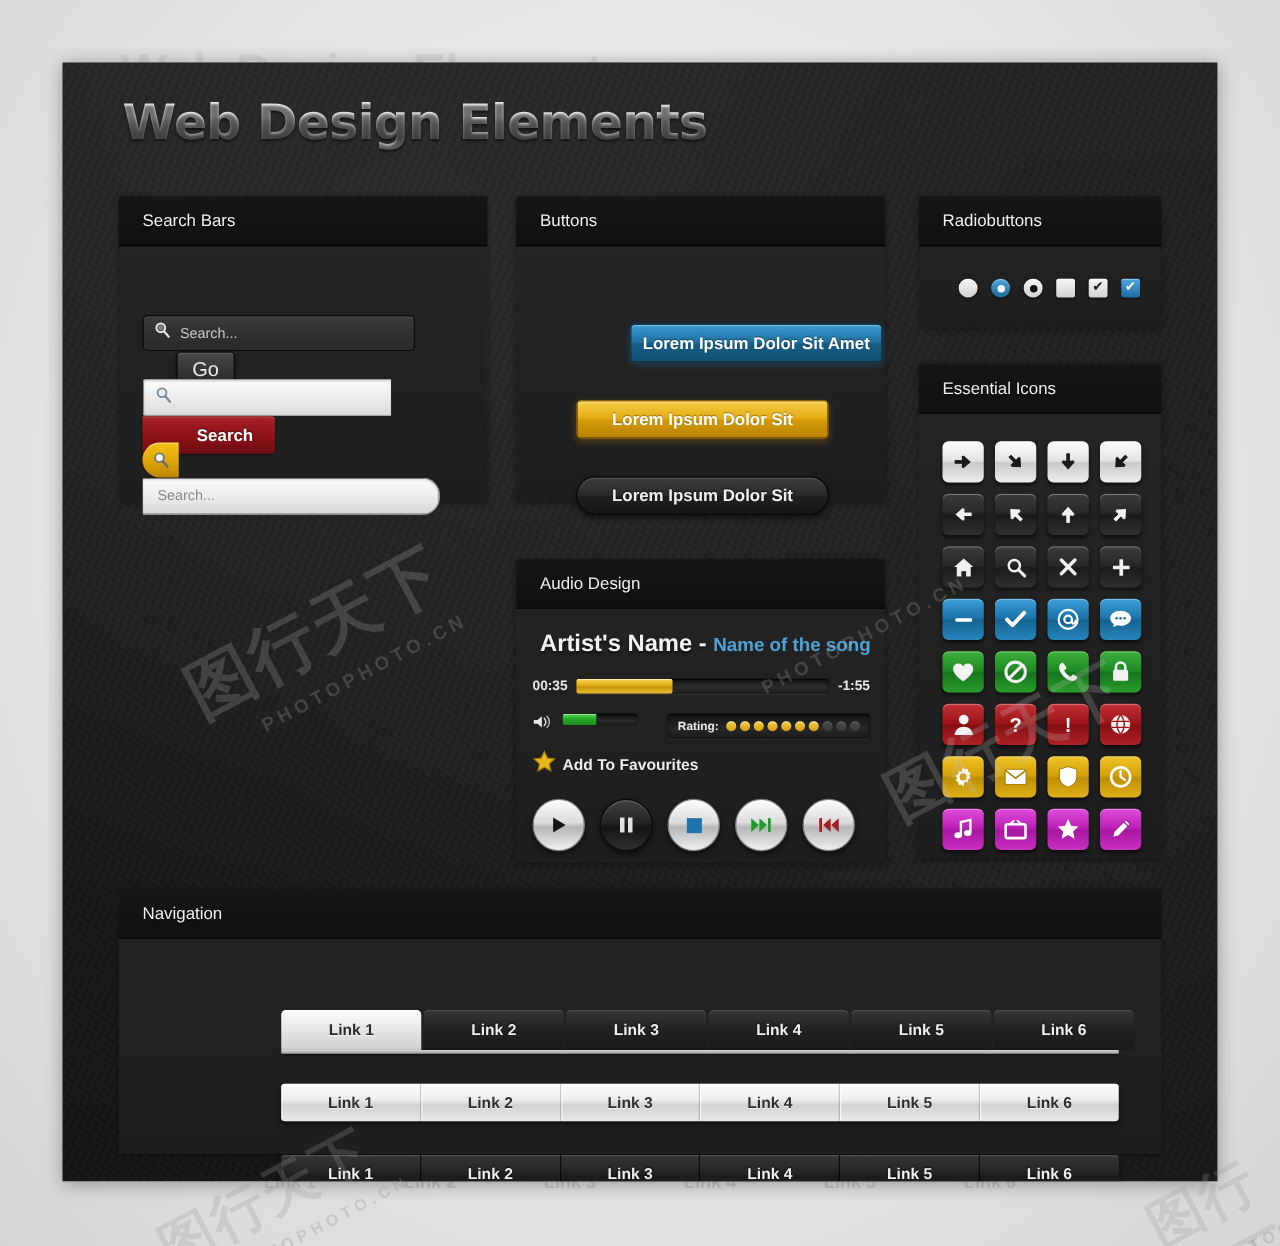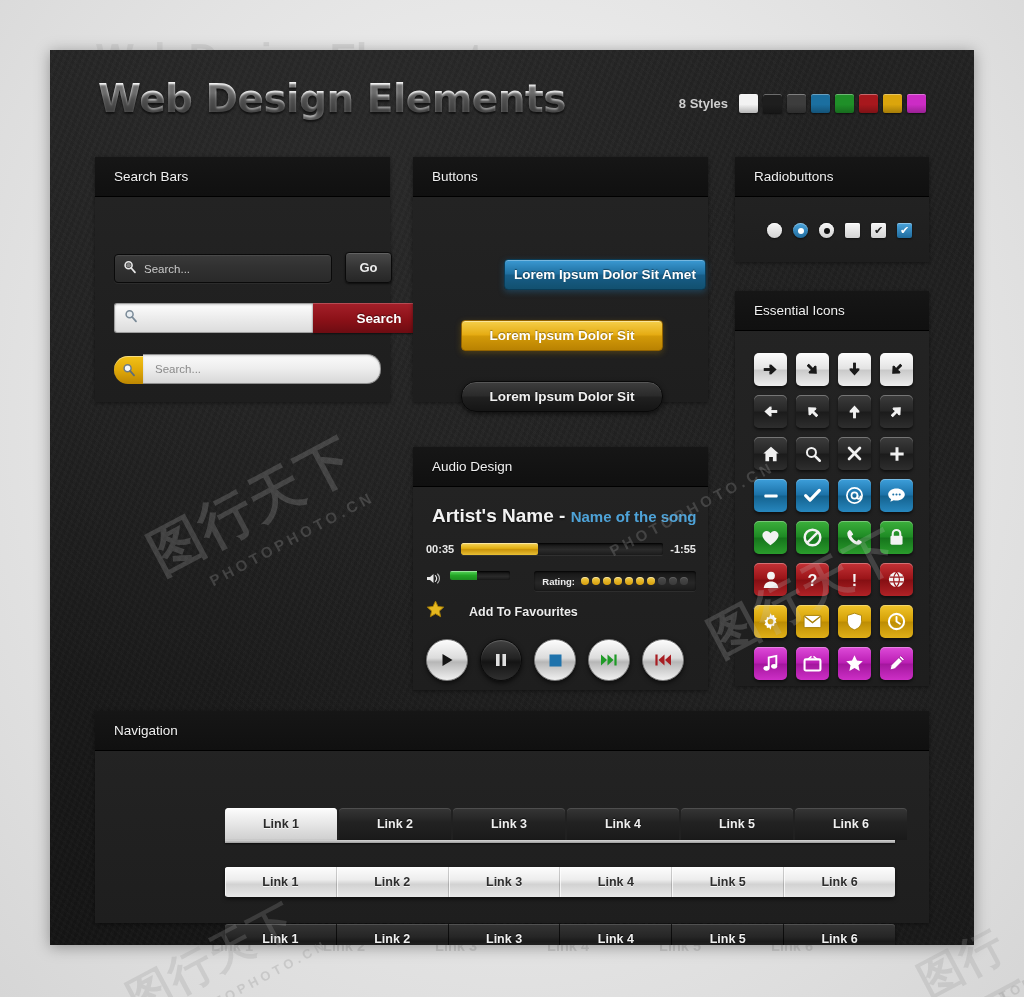--- a/index.html
+++ b/index.html
@@ -69,33 +69,33 @@
 
   #p-search{left:45px;top:107px;width:295px;height:245px;}
   #p-buttons{left:363px;top:107px;width:295px;height:245px;}
   #p-radio{left:685px;top:107px;width:194px;height:105px;}
   #p-icons{left:685px;top:241px;width:194px;height:395px;}
   #p-separators{left:45px;top:397px;width:295px;height:243px;}
   #p-audio{left:363px;top:397px;width:295px;height:243px;}
   #p-nav{left:45px;top:661px;width:834px;height:212px;}
 
   
-  .sb-row{position:absolute;display:flex;align-items:flex-end;}
+  .sb-row{position:absolute;display:flex;align-items:flex-start;flex-direction:column;}
   .sb1{left:19px;top:55px;}
   .sb-dark{
     width:200px;height:27px;border-radius:4px;display:flex;align-items:center;padding:0 8px;
     background:linear-gradient(180deg,#3a3a3a 0%,#313131 45%,#2a2a2a 100%);
     border:1px solid #0a0a0a;
     box-shadow:inset 0 1px 1px rgba(255,255,255,.09),0 1px 0 rgba(255,255,255,.05);
   }
   .sb-dark .ph{color:#cacaca;font-size:11.5px;margin-left:7px;}
   .go-btn{
-    margin-left:13px;width:45px;height:29px;border-radius:4px;
+    margin-left:27px;width:45px;height:29px;border-radius:4px;
     display:flex;align-items:center;justify-content:center;
-    color:#ededed;font-size:13px;font-weight:bold;
+    color:#ededed;font-size:16px;font-weight:normal;
     background:linear-gradient(180deg,#4a4a4a 0%,#343434 50%,#262626 100%);
     border:1px solid #0a0a0a;
     box-shadow:inset 0 1px 0 rgba(255,255,255,.14),0 1px 2px rgba(0,0,0,.6);
     cursor:pointer;
   }
   .sb2{left:19px;top:106px;}
   .sb-light{
     width:180px;height:28px;display:flex;align-items:center;padding:0 9px;
     background:linear-gradient(180deg,#fdfdfd 0%,#ececec 50%,#dcdcdc 100%);
     border:1px solid #9e9e9e;border-right:none;border-radius:3px 0 0 3px;
@@ -222,21 +222,21 @@
     background:linear-gradient(180deg,#151515 0%,#272727 60%,#1a1a1a 100%);
     box-shadow:inset 0 1px 2px rgba(0,0,0,.85),0 1px 0 rgba(255,255,255,.06);
   }
   .rating-label{color:#ededed;font-size:9.5px;font-weight:bold;}
   .rdots{display:flex;gap:3px;}
   .rdot{width:8px;height:8px;border-radius:50%;
         background:linear-gradient(180deg,#4a4a4a 0%,#3a3a3a 100%);
         box-shadow:inset 0 1px 0 rgba(255,255,255,.14);}
   .rdot.on{background:linear-gradient(180deg,#f3ce45 0%,#d79e0c 100%);
            box-shadow:inset 0 1px 0 rgba(255,255,255,.5);}
-  .fav-row{position:absolute;left:13px;top:113px;display:flex;align-items:center;gap:24px;cursor:pointer;}
+  .fav-row{position:absolute;left:13px;top:113px;display:flex;align-items:center;gap:5px;cursor:pointer;}
   .fav-label{color:#ededed;font-size:12.5px;font-weight:bold;text-shadow:0 1px 1px rgba(0,0,0,.7);}
   .transport{position:absolute;left:13px;top:152px;display:flex;gap:12px;align-items:center;}
   .tbtn{width:40px;height:40px;border-radius:50%;display:flex;align-items:center;justify-content:center;cursor:pointer;}
   .tbtn-silver{
     background:linear-gradient(180deg,#fcfcfc 0%,#dcdcdc 45%,#b6b6b6 55%,#f0f0f0 100%);
     box-shadow:inset 0 1px 1px rgba(255,255,255,.9),0 2px 5px rgba(0,0,0,.65);
     border:1px solid #7d7d7d;
   }
   .tbtn-dark{
     background:linear-gradient(180deg,#414141 0%,#232323 45%,#141414 55%,#303030 100%);
@@ -314,33 +314,20 @@
   <span>Link 2</span>
   <span>Link 3</span>
   <span>Link 4</span>
   <span>Link 5</span>
   <span>Link 6</span>
 </div>
 
 <div class="card">
 
   <div class="app-title">Web Design Elements</div>
-  <div class="styles-wrap">
-    <span class="styles-label">8 Styles</span>
-    <span class="swatches" id="swatches">
-        <span class="swatch" style="background: linear-gradient(rgb(242, 242, 242) 0%, rgb(242, 242, 242) 55%, rgba(0, 0, 0, 0.25) 100%), rgb(242, 242, 242);"></span>
-        <span class="swatch" style="background: linear-gradient(rgb(30, 30, 30) 0%, rgb(30, 30, 30) 55%, rgba(0, 0, 0, 0.25) 100%), rgb(30, 30, 30);"></span>
-        <span class="swatch" style="background: linear-gradient(rgb(61, 61, 61) 0%, rgb(61, 61, 61) 55%, rgba(0, 0, 0, 0.25) 100%), rgb(61, 61, 61);"></span>
-        <span class="swatch" style="background: linear-gradient(rgb(27, 111, 160) 0%, rgb(27, 111, 160) 55%, rgba(0, 0, 0, 0.25) 100%), rgb(27, 111, 160);"></span>
-        <span class="swatch" style="background: linear-gradient(rgb(31, 143, 40) 0%, rgb(31, 143, 40) 55%, rgba(0, 0, 0, 0.25) 100%), rgb(31, 143, 40);"></span>
-        <span class="swatch" style="background: linear-gradient(rgb(168, 24, 29) 0%, rgb(168, 24, 29) 55%, rgba(0, 0, 0, 0.25) 100%), rgb(168, 24, 29);"></span>
-        <span class="swatch" style="background: linear-gradient(rgb(219, 165, 12) 0%, rgb(219, 165, 12) 55%, rgba(0, 0, 0, 0.25) 100%), rgb(219, 165, 12);"></span>
-        <span class="swatch" style="background: linear-gradient(rgb(204, 44, 197) 0%, rgb(204, 44, 197) 55%, rgba(0, 0, 0, 0.25) 100%), rgb(204, 44, 197);"></span>
-      </span>
-  </div>
 
   <div class="panel" id="p-search">
     <div class="panel-head">Search Bars</div>
     <div class="panel-body">
       <div class="sb-row sb1">
         <div class="sb-dark">
           <span class="mag">
             <svg width="14" height="14" viewBox="0 0 14 14">
                 <circle cx="5.6" cy="5.2" r="3.5" fill="none" stroke="#e8e8e8" stroke-width="1.6"></circle>
                 <circle cx="5.6" cy="5.2" r="2.2" fill="#cfcfcf" opacity=".5"></circle>

